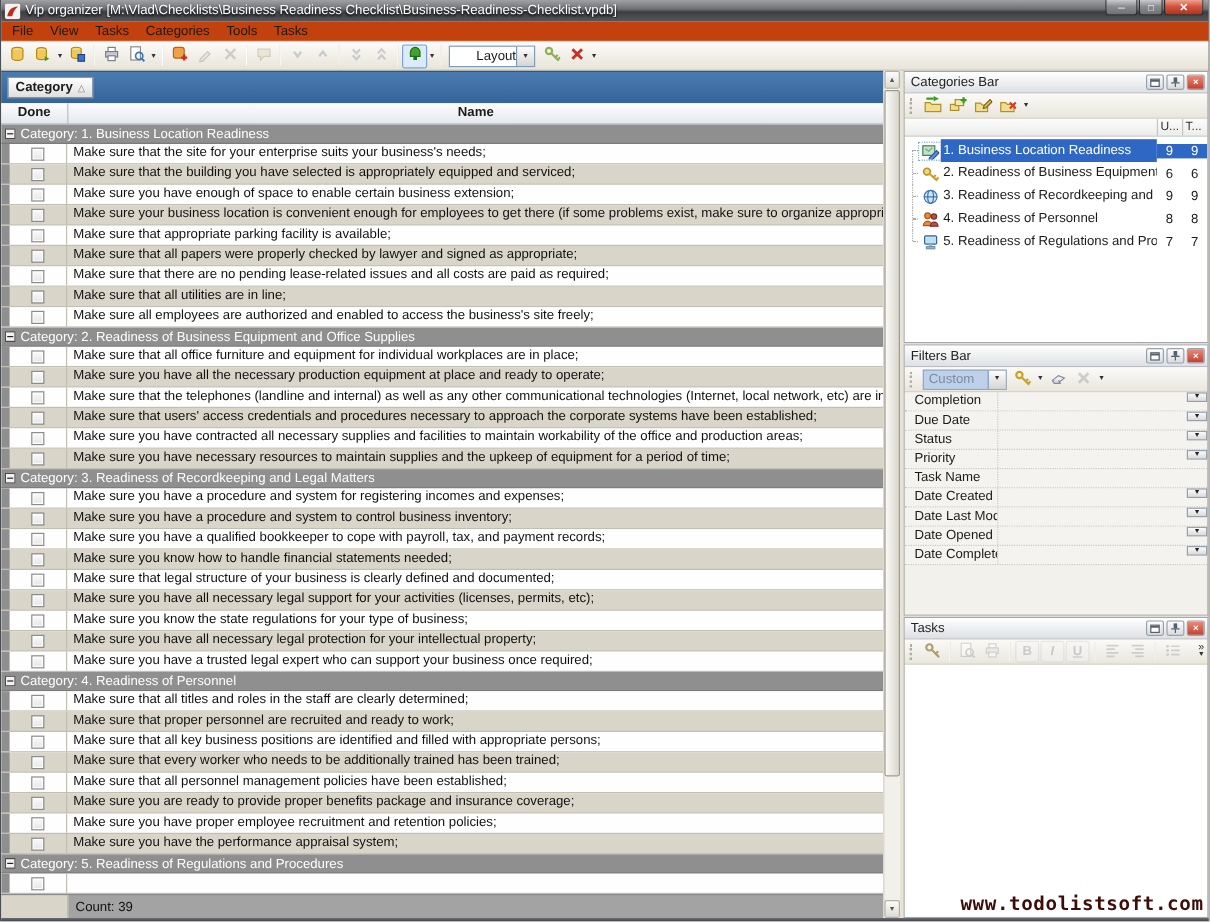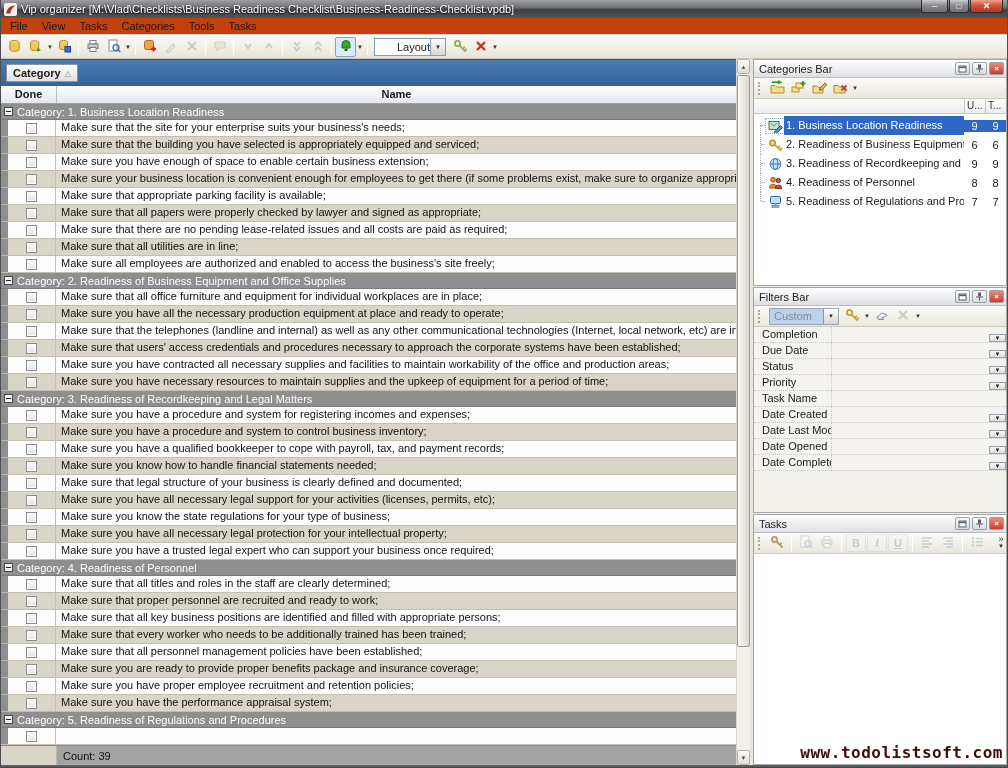--- a/index.html
+++ b/index.html
@@ -102,21 +102,21 @@
   .ticon { width:18px; flex:none; display:flex; align-items:center; justify-content:center; }
   .tlabel { flex:1; min-width:0; white-space:nowrap; overflow:hidden; padding-left:2px; line-height:19px; }
   .tcount { width:21px; flex:none; text-align:center; }
   .trow.sel .tlabel, .trow.sel .tcount { background:#2E67C4; color:#fff; }
   .trow.sel .ticon { outline:1px dotted #7FA8DF; }
 
   
   .fcombo { width:70px; height:17px; display:flex; border:1px solid #9AA7B8; background:#BDD2EA; color:#7C8BA0; margin:0 2px; flex:none; }
   .fcombo .txt { flex:1; padding:1px 0 0 4px; overflow:hidden; white-space:nowrap; }
   .frows { flex:none; }
-  .frow { height:16px; display:flex; align-items:flex-end; background:#F4F3EF; border-bottom:1px dotted #C8C8C8; }
+  .frow { height:16px; display:flex; align-items:flex-start; background:#F4F3EF; border-bottom:1px dotted #C8C8C8; }
   .flabel { width:78px; flex:none; padding-left:8px; line-height:15px; border-right:1px dotted #C8C8C8; white-space:nowrap; overflow:hidden; }
   .fval { flex:1; }
   .fdd { width:17px; flex:none; border:1px solid #98A0AA; background:linear-gradient(#FAFAFA,#DBDBDB); display:flex; align-items:center; justify-content:center; font-size:6px; color:#222; }
   .ffill { flex:1; background:#F2F1EC; }
 
   
   .notebody { flex:1; background:#fff; position:relative; }
   .watermark { position:absolute; right:3px; bottom:2px; font-family:"DejaVu Sans Mono", monospace; font-weight:bold; font-size:16px; letter-spacing:.5px; color:#3F0C08; }
 </style>
 </head>

